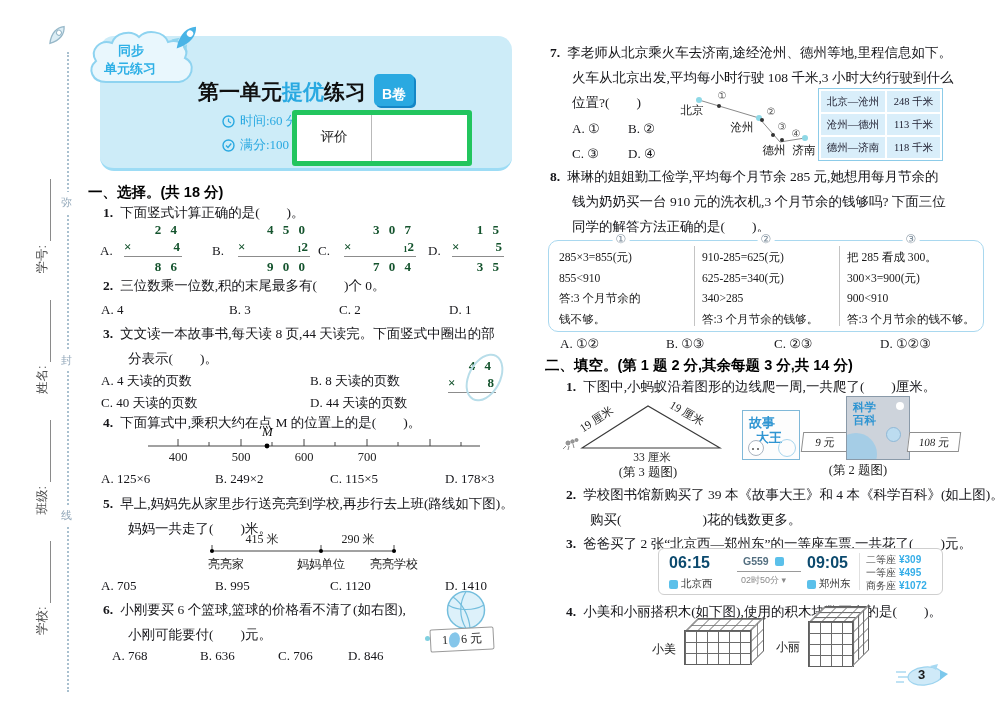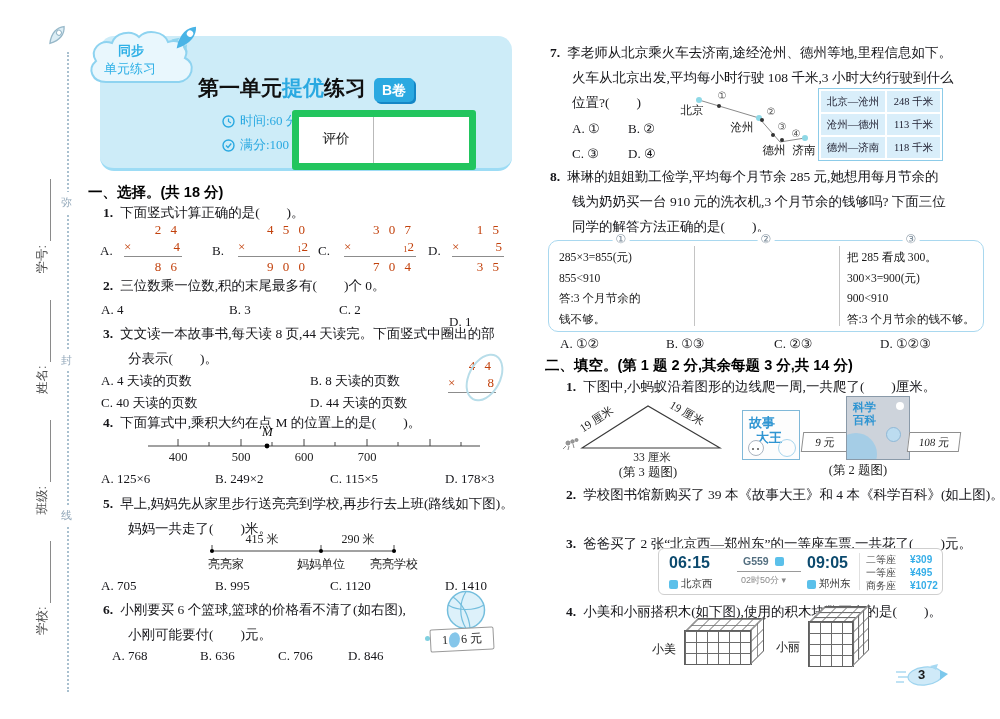--- a/index.html
+++ b/index.html
@@ -23,34 +23,34 @@
   .fline{display:inline-block;width:62px;height:12px;border-bottom:1.2px solid #8a8a8a;}
 
   
   #panel{position:absolute;left:100px;top:36px;width:412px;height:132px;background:#cdecf8;
          border-radius:14px;border-bottom:3px solid #9ddcf5;}
   #panel .meta{position:absolute;right:14px;top:12px;font-family:"Liberation Sans","DejaVu Sans",sans-serif;
          font-weight:bold;font-size:11px;color:#1c3e78;letter-spacing:1px;}
   #panel .title{position:absolute;left:0;right:0;top:38px;text-align:center;
          font-family:"Liberation Sans","DejaVu Sans",sans-serif;font-weight:bold;font-size:21px;color:#101010;}
   .accent{color:#2aa9e1;}
-  .bbadge{display:inline-block;background:#2aa9e1;color:#fff;font-size:14px;padding:4px 8px 2px;
+  .bbadge{display:inline-block;background:#2aa9e1;color:#fff;font-size:14px;padding:12px 8px 2px;
           border-radius:5px;margin-left:8px;box-shadow:2px 2px 0 #1486c6;}
   .inforow{position:absolute;left:122px;color:#2aa9e1;font-size:13px;display:flex;align-items:center;gap:5px;}
   #evalbox{position:absolute;left:192px;top:74px;width:170px;height:46px;background:#fff;
-           border:7px solid #22c55e;border-radius:3px;display:flex;}
+           border:5px solid #22c55e;border-radius:3px;display:flex;}
   #evalbox .ecl{width:74px;border-right:1px solid #b9b9b9;text-align:center;line-height:44px;
            font-size:13.5px;color:#222;}
   #cloud-text1{position:absolute;left:118px;top:42px;color:#2fb0e6;font-weight:bold;font-size:13px;
            font-family:"Liberation Sans","DejaVu Sans",sans-serif;z-index:3;}
-  #cloud-text2{position:absolute;left:104px;top:60px;color:#2fb0e6;font-weight:normal;font-size:13px;
+  #cloud-text2{position:absolute;left:104px;top:60px;color:#2fb0e6;font-weight:bold;font-size:13px;
            font-family:"Liberation Sans","DejaVu Sans",sans-serif;z-index:3;text-align:right;}
 
   
-  .vcalc{position:absolute;font-size:13px;letter-spacing:3px;color:#c2410c;}
+  .vcalc{position:absolute;font-size:13px;letter-spacing:3px;color:#14532d;font-weight:bold;}
   .vc-top{text-align:right;padding:0 2px 1px 0;}
   .vc-mid{display:flex;align-items:flex-end;border-bottom:1.4px solid #8c8c8c;padding:0 2px 1px 0;}
   .vc-carry{font-size:8.5px;margin-left:auto;letter-spacing:0;padding-bottom:1px;}
   .vc-mul{letter-spacing:0;}
   .vc-mid.nocarry .vc-mul{margin-left:auto;}
   .vc-res{text-align:right;padding:2px 2px 0 0;}
   #q3-ellipse{position:absolute;left:468px;top:352px;width:29px;height:47px;border:2px solid #b8dde9;
            border-radius:50%;transform:rotate(28deg);}
 
   
@@ -81,21 +81,21 @@
           border:1px solid #cfcfcf;border-radius:6px;
           font-family:"Liberation Sans","DejaVu Sans",sans-serif;}
   .tk-time{position:absolute;font-size:16px;font-weight:bold;color:#0c4a6e;}
   .tk-sta{position:absolute;font-size:10.5px;color:#333;display:flex;align-items:center;gap:3px;}
   .tk-ico{display:inline-block;width:9px;height:9px;background:#5bc0ea;border-radius:2px;}
   .tk-train{position:absolute;left:84px;top:6px;font-size:10.5px;font-weight:bold;color:#546f80;}
   .tk-line{position:absolute;left:78px;top:22px;width:64px;height:1px;background:#9a9a9a;}
   .tk-dur{position:absolute;left:82px;top:25px;font-size:9px;color:#8a8a8a;}
   .tk-sep{position:absolute;left:200px;top:4px;bottom:4px;width:1px;background:#e0e0e0;}
   .tk-prow{position:absolute;left:207px;font-size:10px;color:#444;}
-  .tk-prow b{color:#36aee8;font-weight:bold;margin-left:14px;}
+  .tk-prow b{color:#36aee8;font-weight:bold;margin-left:3px;}
 
   
   .face{position:absolute;background-color:#fff;border:1px solid #5f5f5f;
         background-image:linear-gradient(#6b6b6b 1px,transparent 1px),
                          linear-gradient(90deg,#6b6b6b 1px,transparent 1px);}
   .iso{position:absolute;}
 
   
   #bb-tag{position:absolute;left:430px;top:628px;width:62px;height:21px;background:#fff;border:1px solid #9a9a9a;
           border-radius:2px;transform:rotate(-3deg);display:flex;align-items:center;justify-content:center;
@@ -220,21 +220,21 @@
       </div>
     <div class="vc-res">3 5</div>
   </div>
 
   <div class="t" style="left:103px;top:277px">
     <span class="num">2.</span><span>三位数乘一位数,积的末尾最多有(　　)个 0。</span>
   </div>
   <span class="o" style="left:101px;top:302px">A. 4</span>
   <span class="o" style="left:229px;top:302px">B. 3</span>
   <span class="o" style="left:339px;top:302px">C. 2</span>
-  <span class="o" style="left:449px;top:314px">D. 1</span>
+  <span class="o" style="left:449px;top:302px">D. 1</span>
 
   <div class="t" style="left:103px;top:325px">
     <span class="num">3.</span><span>文文读一本故事书,每天读 8 页,44 天读完。下面竖式中圈出的部</span>
   </div>
   <div class="t" style="left:128px;top:350px"><span>分表示(　　)。</span></div>
   <span class="o" style="left:101px;top:372px">A. 4 天读的页数</span>
   <span class="o" style="left:310px;top:372px">B. 8 天读的页数</span>
   <span class="o" style="left:101px;top:394px">C. 40 天读的页数</span>
   <span class="o" style="left:310px;top:394px">D. 44 天读的页数</span>
   <div class="vcalc" style="left:448px;top:358px;width:48px">
@@ -369,20 +369,26 @@
     <div class="q8div" style="left:290px"></div>
     <span class="q8head" style="left:72px">①</span>
     <span class="q8head" style="left:217px">②</span>
     <span class="q8head" style="left:362px">③</span>
     <div class="q8c" style="left:10px">
       <div>285×3=855(元)</div>
       <div>855&lt;910</div>
       <div>答:3 个月节余的</div>
       <div>钱不够。</div>
     </div>
+    <div class="q8c" style="left:153px">
+      <div>910-285=625(元)</div>
+      <div>625-285=340(元)</div>
+      <div>340&gt;285</div>
+      <div>答:3 个月节余的钱够。</div>
+    </div>
     <div class="q8c" style="left:298px">
       <div>把 285 看成 300。</div>
       <div>300×3=900(元)</div>
       <div>900&lt;910</div>
       <div>答:3 个月节余的钱不够。</div>
     </div>
   </div>
   <span class="o" style="left:560px;top:336px">A. ①②</span>
   <span class="o" style="left:666px;top:336px">B. ①③</span>
   <span class="o" style="left:774px;top:336px">C. ②③</span>
@@ -429,20 +435,21 @@
     </span>
     <span style="position:absolute;right:5px;top:5px;width:8px;height:8px;background:#fff;border-radius:50%"></span>
     <span style="position:absolute;right:8px;top:30px;width:13px;height:13px;background:#bcdcf0;border:1px solid #8fb8d6;border-radius:50%"></span>
   </div>
   <div class="ptag" style="left:908px;top:432px;width:50px;height:18px;line-height:18px">108 元</div>
   <div class="cap ctr" style="left:858px;top:462px">(第 2 题图)</div>
 
   <div class="t" style="left:566px;top:486px">
     <span class="num">2.</span><span>学校图书馆新购买了 39 本《故事大王》和 4 本《科学百科》(如上图)。</span>
   </div>
+  <div class="t" style="left:590px;top:511px"><span>购买(　　　　　　)花的钱数更多。</span></div>
 
   <div class="t" style="left:566px;top:535px">
     <span class="num">3.</span><span>爸爸买了 2 张“北京西—郑州东”的一等座车票,一共花了(　　)元。</span>
   </div>
   <div id="ticket">
     <span class="tk-time" style="left:10px;top:5px">06:15</span>
     <span class="tk-sta" style="left:10px;top:28px">
         <span class="tk-ico"></span>
         <span>北京西</span>
       </span>

